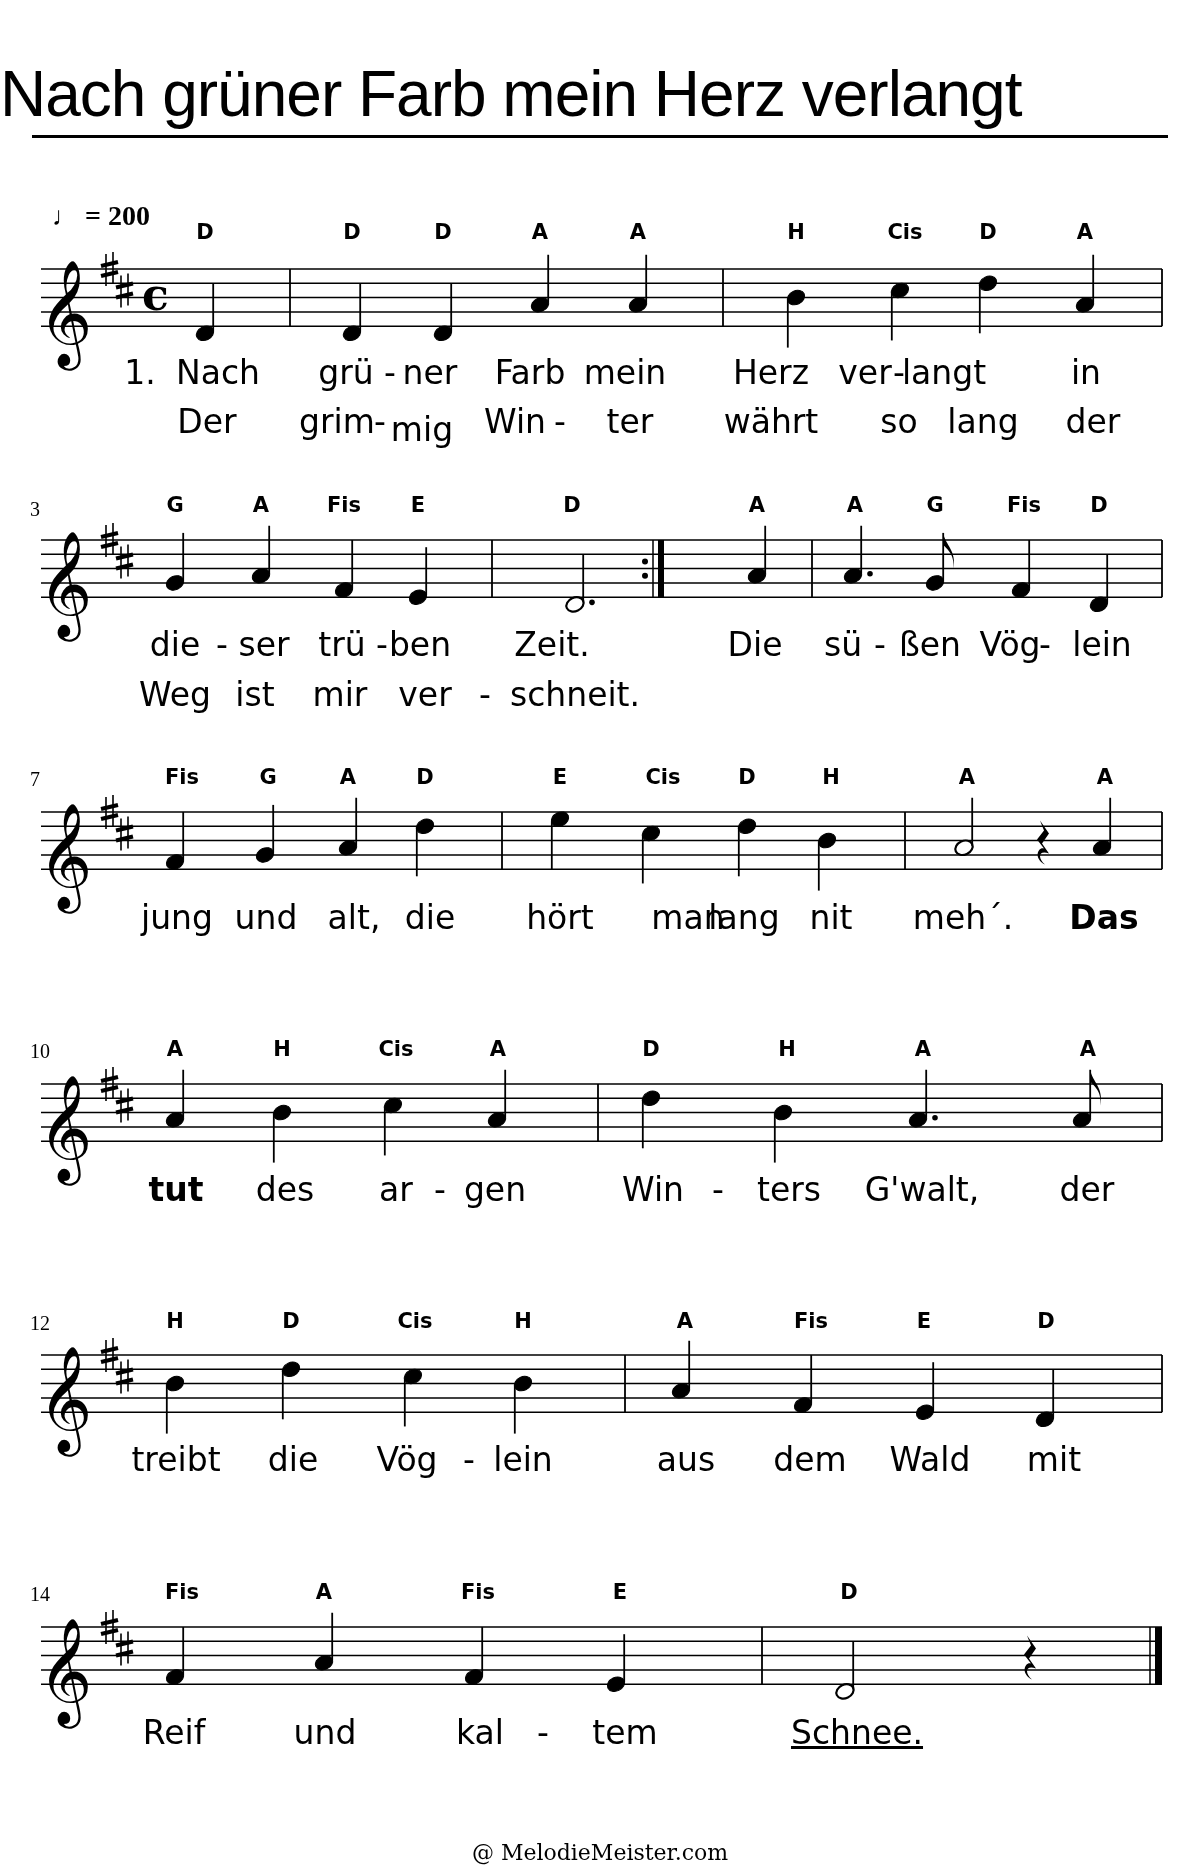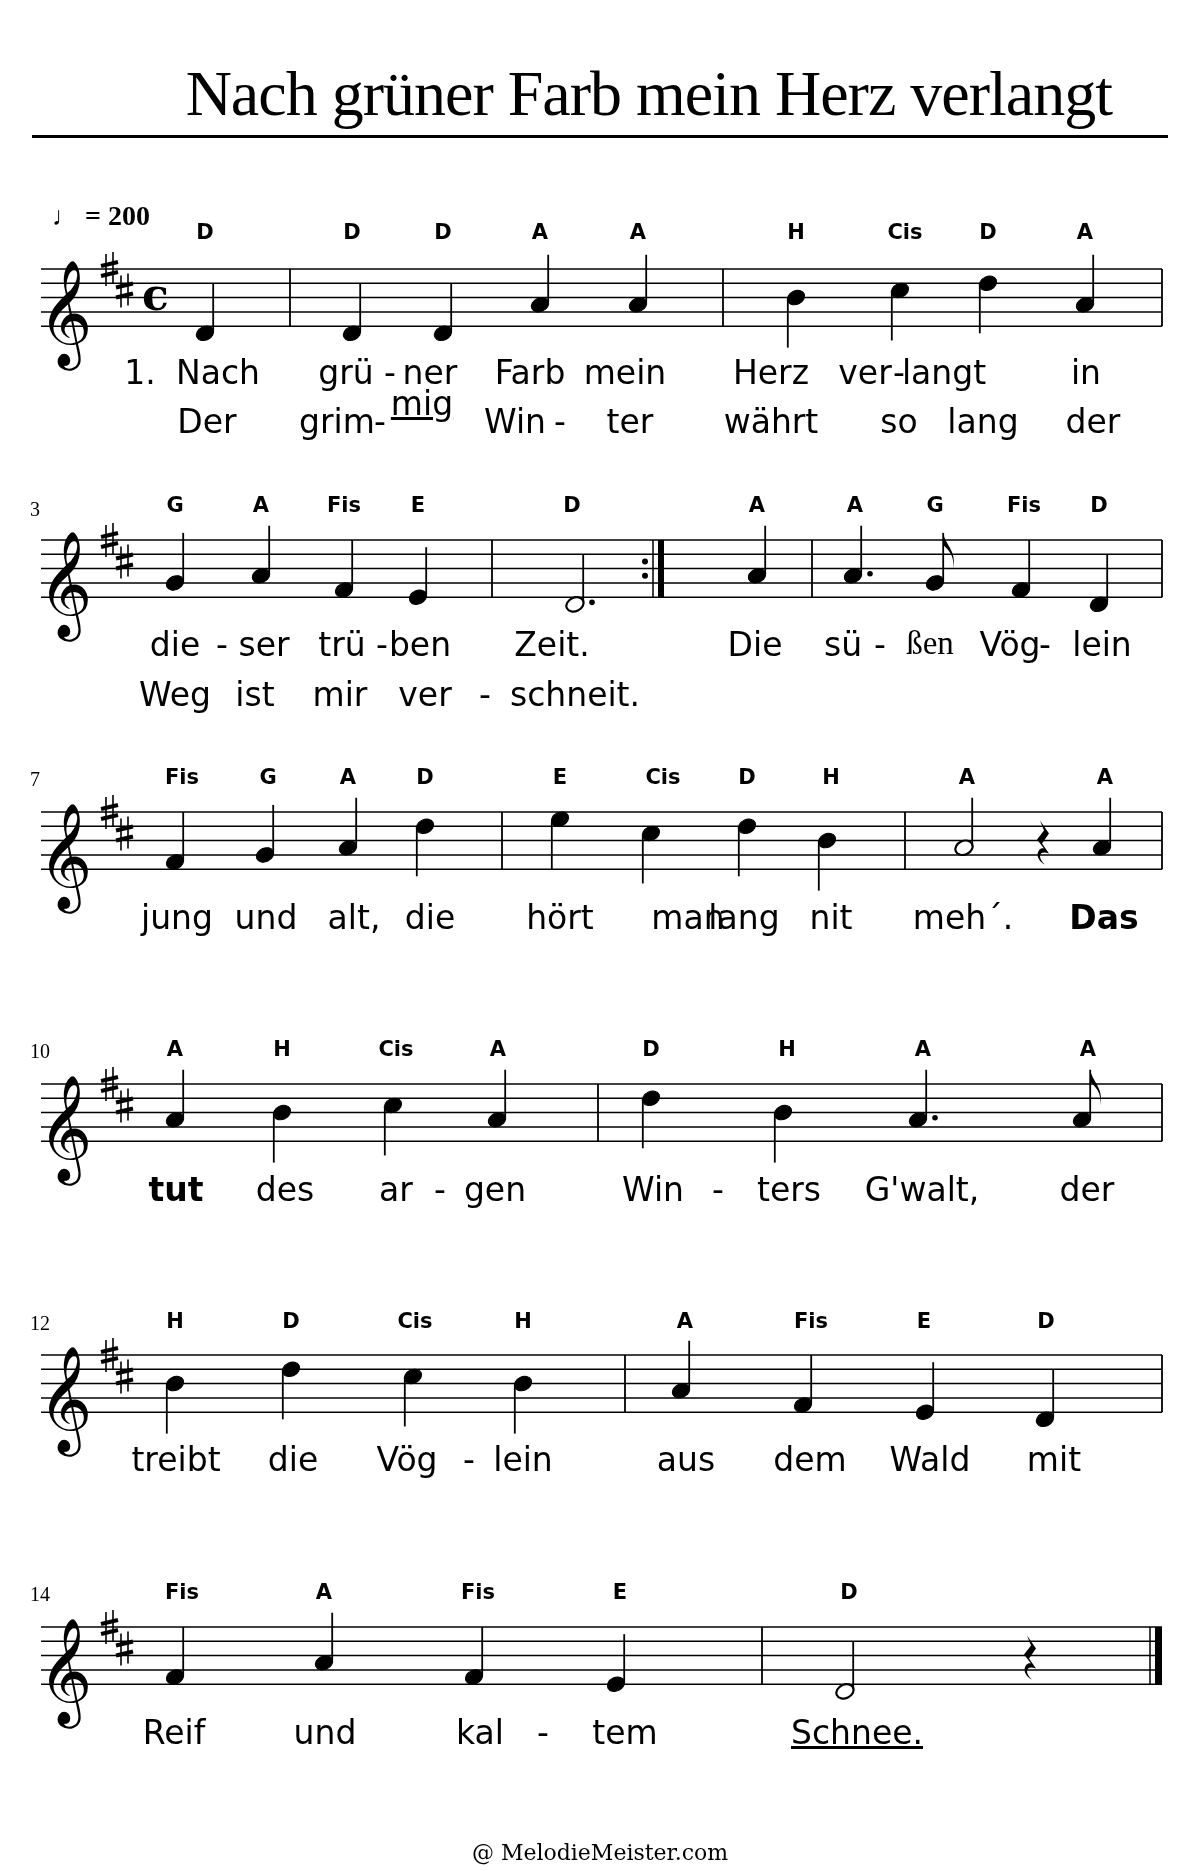--- a/index.html
+++ b/index.html
@@ -1,17 +1,17 @@
 <!DOCTYPE html>
 <html><head>
 <meta charset="utf-8">
 <style>
   html, body { margin: 0; padding: 0; background: #ffffff; }
   body { width: 1200px; height: 1871px; position: relative; overflow: hidden; font-family: "DejaVu Sans", sans-serif; color: #000; }
-  .title { position: absolute; left: 0; top: 62px; width: 1112px; text-align: right; font-family: Liberation Serif, serif; font-size: 64px; line-height: 1; letter-spacing: -1px; }
+  .title { position: absolute; left: 0; top: 62px; width: 1112px; text-align: left; font-family: Liberation Sans, sans-serif; font-size: 64px; line-height: 1; letter-spacing: -1px; }
   .title-underline { position: absolute; left: 32px; width: 1136px; top: 135px; height: 3px; background: #000; }
   .tempo { position: absolute; left: 52px; top: 200px; font-family: "Liberation Serif", serif; font-weight: bold; font-size: 28px; }
   .tempo .q { font-size: 26px; font-weight: normal; }
   .mnum { position: absolute; font-family: "Liberation Serif", serif; font-size: 20px; }
   .chord { position: absolute; font-family: "DejaVu Sans", sans-serif; font-weight: bold; font-size: 21px; transform: translateX(-50%); white-space: nowrap; }
   .lyric { position: absolute; font-family: "DejaVu Sans", sans-serif; font-size: 33px; transform: translateX(-50%); white-space: nowrap; }
   .footer { position: absolute; left: 0; width: 1200px; top: 1840px; text-align: center; font-family: "DejaVu Serif", serif; font-size: 22px; }
   svg.staff { position: absolute; left: 0; overflow: visible; }
 </style>
 </head>
@@ -44,21 +44,21 @@
       <div class="lyric" style="left: 530px; top: 353px;">Farb</div>
       <div class="lyric" style="left: 625px; top: 353px;">mein</div>
       <div class="lyric" style="left: 771px; top: 353px;">Herz</div>
       <div class="lyric" style="left: 865px; top: 353px;">ver</div>
       <div class="lyric" style="left: 899px; top: 353px;">-</div>
       <div class="lyric" style="left: 944px; top: 353px;">langt</div>
       <div class="lyric" style="left: 1086px; top: 353px;">in</div>
       <div class="lyric" style="left: 207px; top: 402px;">Der</div>
       <div class="lyric" style="left: 337px; top: 402px;">grim</div>
       <div class="lyric" style="left: 380px; top: 402px;">-</div>
-      <div class="lyric" style="left: 422px; top: 384px; text-decoration: underline;">mig</div>
+      <div class="lyric" style="left: 422px; top: 410px;">mig</div>
       <div class="lyric" style="left: 515px; top: 402px;">Win</div>
       <div class="lyric" style="left: 560px; top: 402px;">-</div>
       <div class="lyric" style="left: 630px; top: 402px;">ter</div>
       <div class="lyric" style="left: 771px; top: 402px;">währt</div>
       <div class="lyric" style="left: 899px; top: 402px;">so</div>
       <div class="lyric" style="left: 983px; top: 402px;">lang</div>
       <div class="lyric" style="left: 1093px; top: 402px;">der</div>
       <svg class="staff" width="1200" height="160" style="top: 209px;">
         <g transform="translate(0 -209)">
           <line x1="41" y1="269" x2="1162" y2="269" stroke="#000" stroke-width="1.5"></line>
@@ -137,21 +137,21 @@
       <div class="lyric" style="left: 175px; top: 625px;">die</div>
       <div class="lyric" style="left: 222px; top: 625px;">-</div>
       <div class="lyric" style="left: 264px; top: 625px;">ser</div>
       <div class="lyric" style="left: 342px; top: 625px;">trü</div>
       <div class="lyric" style="left: 382px; top: 625px;">-</div>
       <div class="lyric" style="left: 420px; top: 625px;">ben</div>
       <div class="lyric" style="left: 552px; top: 625px;">Zeit.</div>
       <div class="lyric" style="left: 755px; top: 625px;">Die</div>
       <div class="lyric" style="left: 843px; top: 625px;">sü</div>
       <div class="lyric" style="left: 880px; top: 625px;">-</div>
-      <div class="lyric" style="left: 930px; top: 625px; font-family: Liberation Serif, serif;">ßen</div>
+      <div class="lyric" style="left: 930px; top: 625px;">ßen</div>
       <div class="lyric" style="left: 1010px; top: 625px;">Vög</div>
       <div class="lyric" style="left: 1045px; top: 625px;">-</div>
       <div class="lyric" style="left: 1102px; top: 625px;">lein</div>
       <div class="lyric" style="left: 175px; top: 675px;">Weg</div>
       <div class="lyric" style="left: 255px; top: 675px;">ist</div>
       <div class="lyric" style="left: 340px; top: 675px;">mir</div>
       <div class="lyric" style="left: 425px; top: 675px;">ver</div>
       <div class="lyric" style="left: 485px; top: 675px;">-</div>
       <div class="lyric" style="left: 575px; top: 675px;">schneit.</div>
       <svg class="staff" width="1200" height="160" style="top: 480px;">

